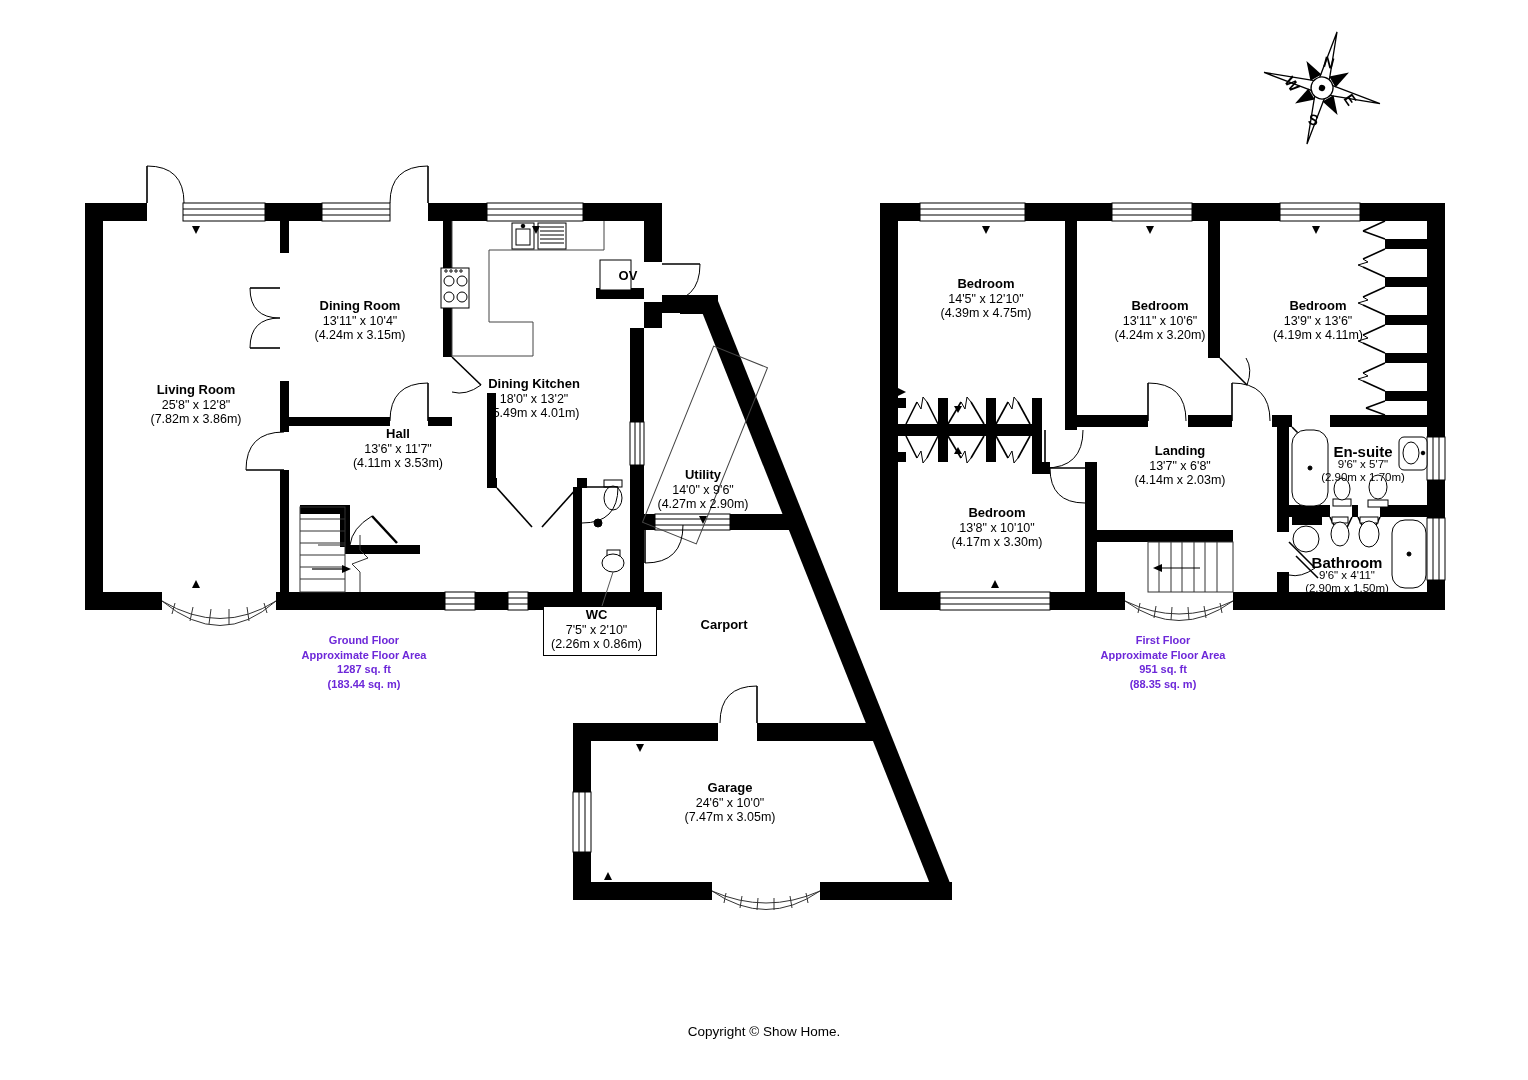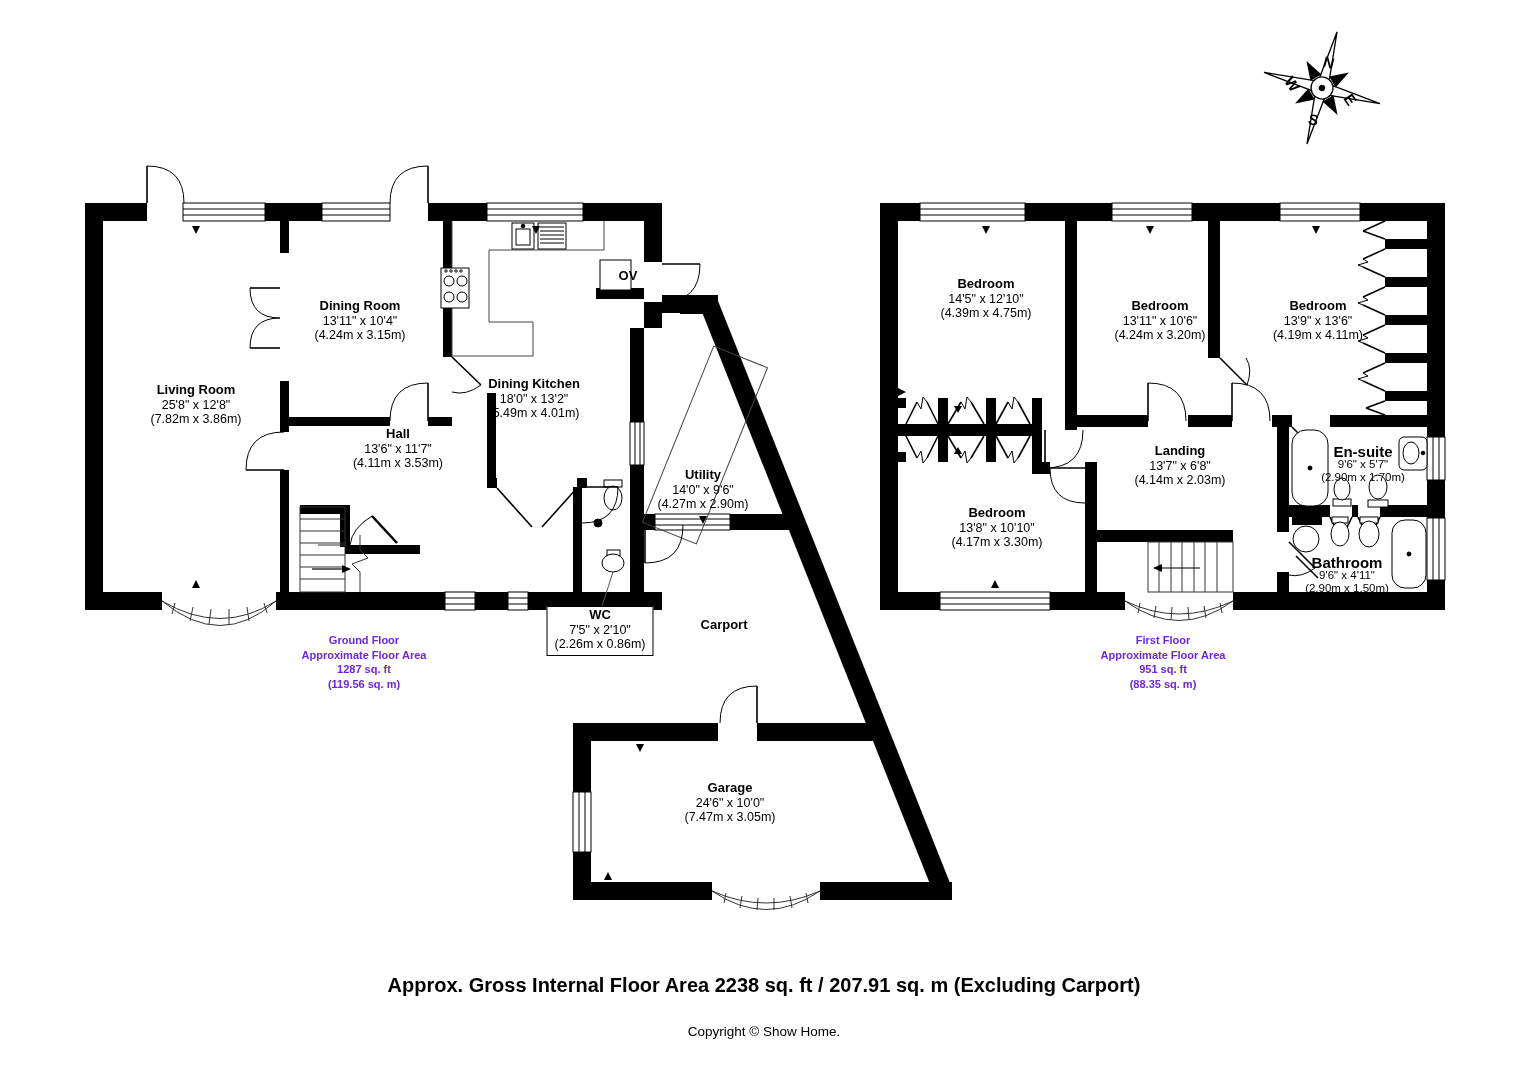--- a/index.html
+++ b/index.html
@@ -4,21 +4,21 @@
 <style>
   html,body{margin:0;padding:0;background:#fff;}
   #plan{position:relative;width:1528px;height:1080px;background:#fff;overflow:hidden;
         font-family:"Liberation Sans",sans-serif;color:#000;}
   #plan svg{position:absolute;left:0;top:0;}
   .lbl{position:absolute;transform:translateX(-50%);text-align:center;white-space:nowrap;
        font-size:12.5px;line-height:14.5px;color:#000;}
   .lbl .nm{font-weight:bold;font-size:13px;}
   .lbl.sm{font-size:11.5px;line-height:13px;}
   .lbl.sm .nm{font-size:15px;}
-  .lbl.boxed{border:1px solid #000;background:#fff;padding:1px 7px 3px 7px;}
+  .lbl.boxed{border:1px solid #000;background:#fff;padding:1px 14px 3px 7px;}
   .area{position:absolute;transform:translateX(-50%);text-align:center;white-space:nowrap;
         font-weight:bold;font-size:11px;line-height:14.5px;color:#6d28d9;}
   .ov{position:absolute;transform:translateX(-50%);font-weight:bold;font-size:13px;color:#000;}
   .foot1{position:absolute;transform:translateX(-50%);font-weight:bold;font-size:20px;color:#000;white-space:nowrap;}
   .foot2{position:absolute;transform:translateX(-50%);font-size:13.5px;color:#000;white-space:nowrap;}
 </style>
 </head>
 <body>
 
 <div id="plan">
@@ -531,25 +531,24 @@
 <div class="lbl sm" style="left:1347px;top:556px">
   <div class="nm">Bathroom</div>
   <div>9'6" x 4'11"</div>
   <div>(2.90m x 1.50m)</div>
 </div>
 
 <div class="area" style="left:364px;top:633px">
   <div>Ground Floor</div>
   <div>Approximate Floor Area</div>
   <div>1287 sq. ft</div>
-  <div>(119.56 sq. m)</div>
+  <div>(183.44 sq. m)</div>
 </div>
 <div class="area" style="left:1163px;top:633px">
   <div>First Floor</div>
   <div>Approximate Floor Area</div>
   <div>951 sq. ft</div>
   <div>(88.35 sq. m)</div>
 </div>
 
-<div class="foot1" style="left:764px;top:974px">Approx. Gross Internal Floor Area 2238 sq. ft / 207.91 sq. m (Excluding Carport)</div>
 <div class="foot2" style="left:764px;top:1024px">Copyright © Show Home.</div>
 
 </div>
 
 </body></html>

